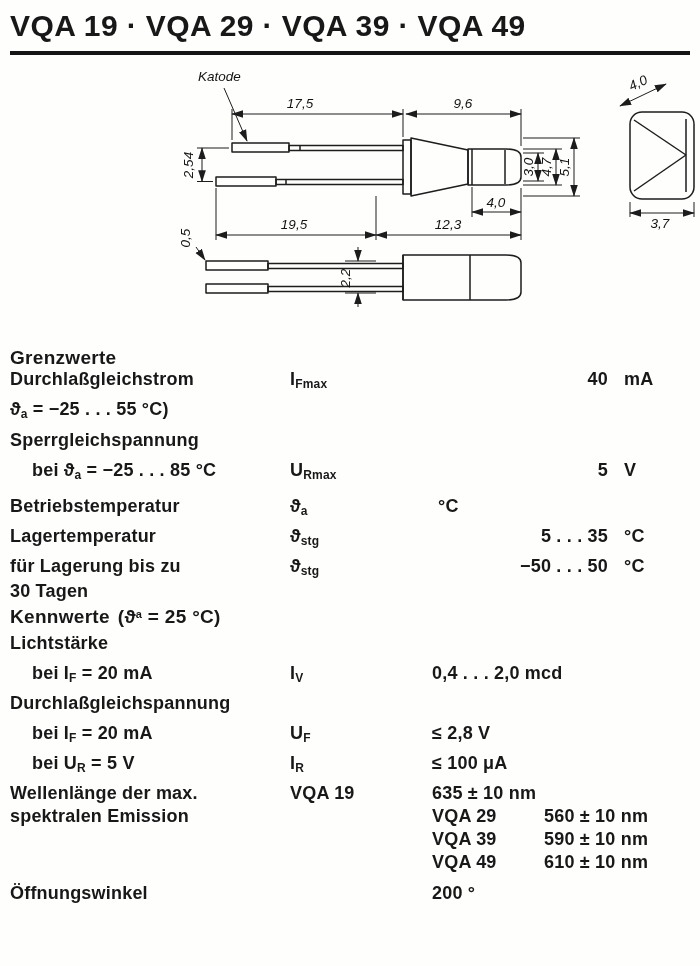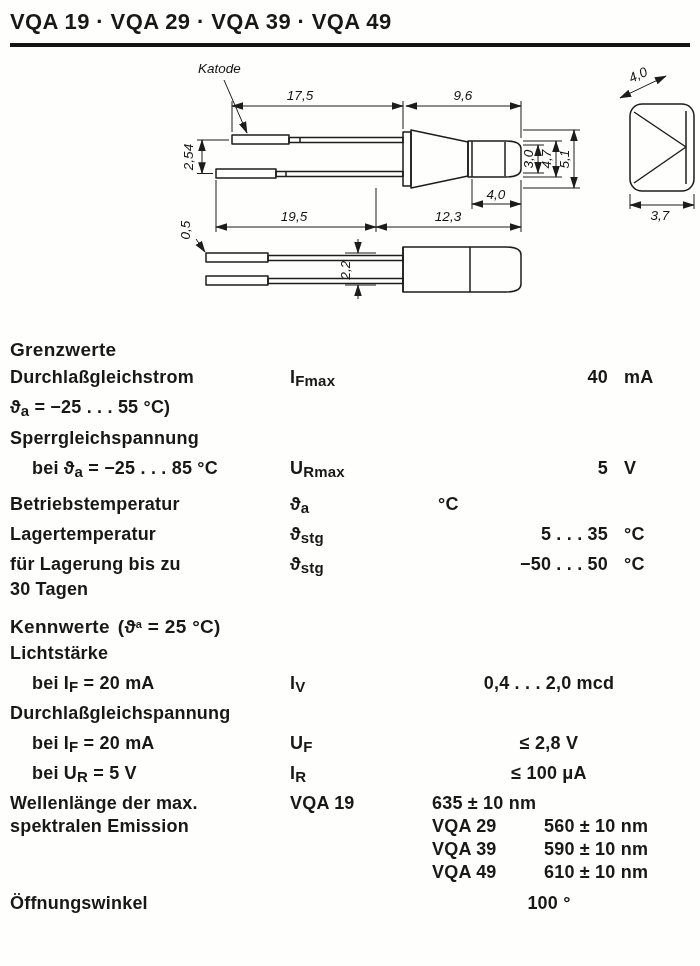--- a/index.html
+++ b/index.html
@@ -1,37 +1,37 @@
 <!DOCTYPE html>
 <html><head>
 <meta charset="utf-8">
 <style>
   *{margin:0;padding:0;box-sizing:border-box}
   html,body{background:#fefefd}
   body{width:700px;height:966px;color:#181818;font-family:"Liberation Sans",sans-serif;overflow:hidden}
   .hdr{padding:9px 10px 0}
-  .hdr h1{font-size:22px;font-weight:700;letter-spacing:.4px}
+  .hdr h1{font-size:30px;font-weight:700;letter-spacing:.4px}
   .rule{height:4px;background:#151515;margin-top:8px}
   figure.drawing{margin:2px 0 0}
   svg .ink{fill:none;stroke:#1d1d1d;stroke-width:1.5;stroke-linejoin:round}
   svg .dim line{stroke:#1d1d1d;stroke-width:1;fill:none}
   svg text{font-family:"Liberation Sans",sans-serif;font-size:13.5px;font-style:italic;fill:#141414}
   .sp-heading{font-size:19px;font-weight:700;padding:0 10px;letter-spacing:.3px}
   #grenz{margin-top:14px}
-  #grenz .sp-heading{margin-bottom:6px}
-  #kenn{margin-top:12px}
+  #grenz .sp-heading{margin-bottom:0}
+  #kenn{}
   #kenn .sp-heading{margin-bottom:5px}
   .sr,.wl{display:grid;padding:0 10px;font-size:18px;font-weight:700;letter-spacing:.2px;align-items:baseline}
   .sr{grid-template-columns:280px 142px 186px 1fr;min-height:30px}
   .wl{grid-template-columns:280px 142px 112px 1fr;min-height:23px}
   .lbl.ind{padding-left:22px}
   .val{text-align:right;padding-right:10px}
   .unit{padding-left:6px}
-  .valspan{grid-column:3/5;text-align:center;padding-right:24px}
-  sub{font-size:15px;vertical-align:-3px}
+  .valspan{grid-column:3/5;text-align:left;padding-right:24px}
+  sub{font-size:12px;vertical-align:-3px}
   sup{font-size:11px;vertical-align:5px}
   .subline{min-height:25px}
   .mt{margin-top:6px}
   .cond{margin-left:8px}
   .angle{margin-top:8px}
 </style>
 </head>
 <body>
 
 <div class="page">
@@ -234,17 +234,17 @@
     </div>
     <div class="wl">
       <div class="lbl"></div>
       <div class="sym"></div>
       <div class="typ">VQA 49</div>
       <div class="wlv">610 ± 10 nm</div>
     </div>
 
     <div class="sr angle">
       <div class="lbl">Öffnungswinkel</div>
-      <div class="valspan">100 °</div>
+      <div class="valspan">200 °</div>
     </div>
   </section>
 
 </div>
 
 </body></html>

